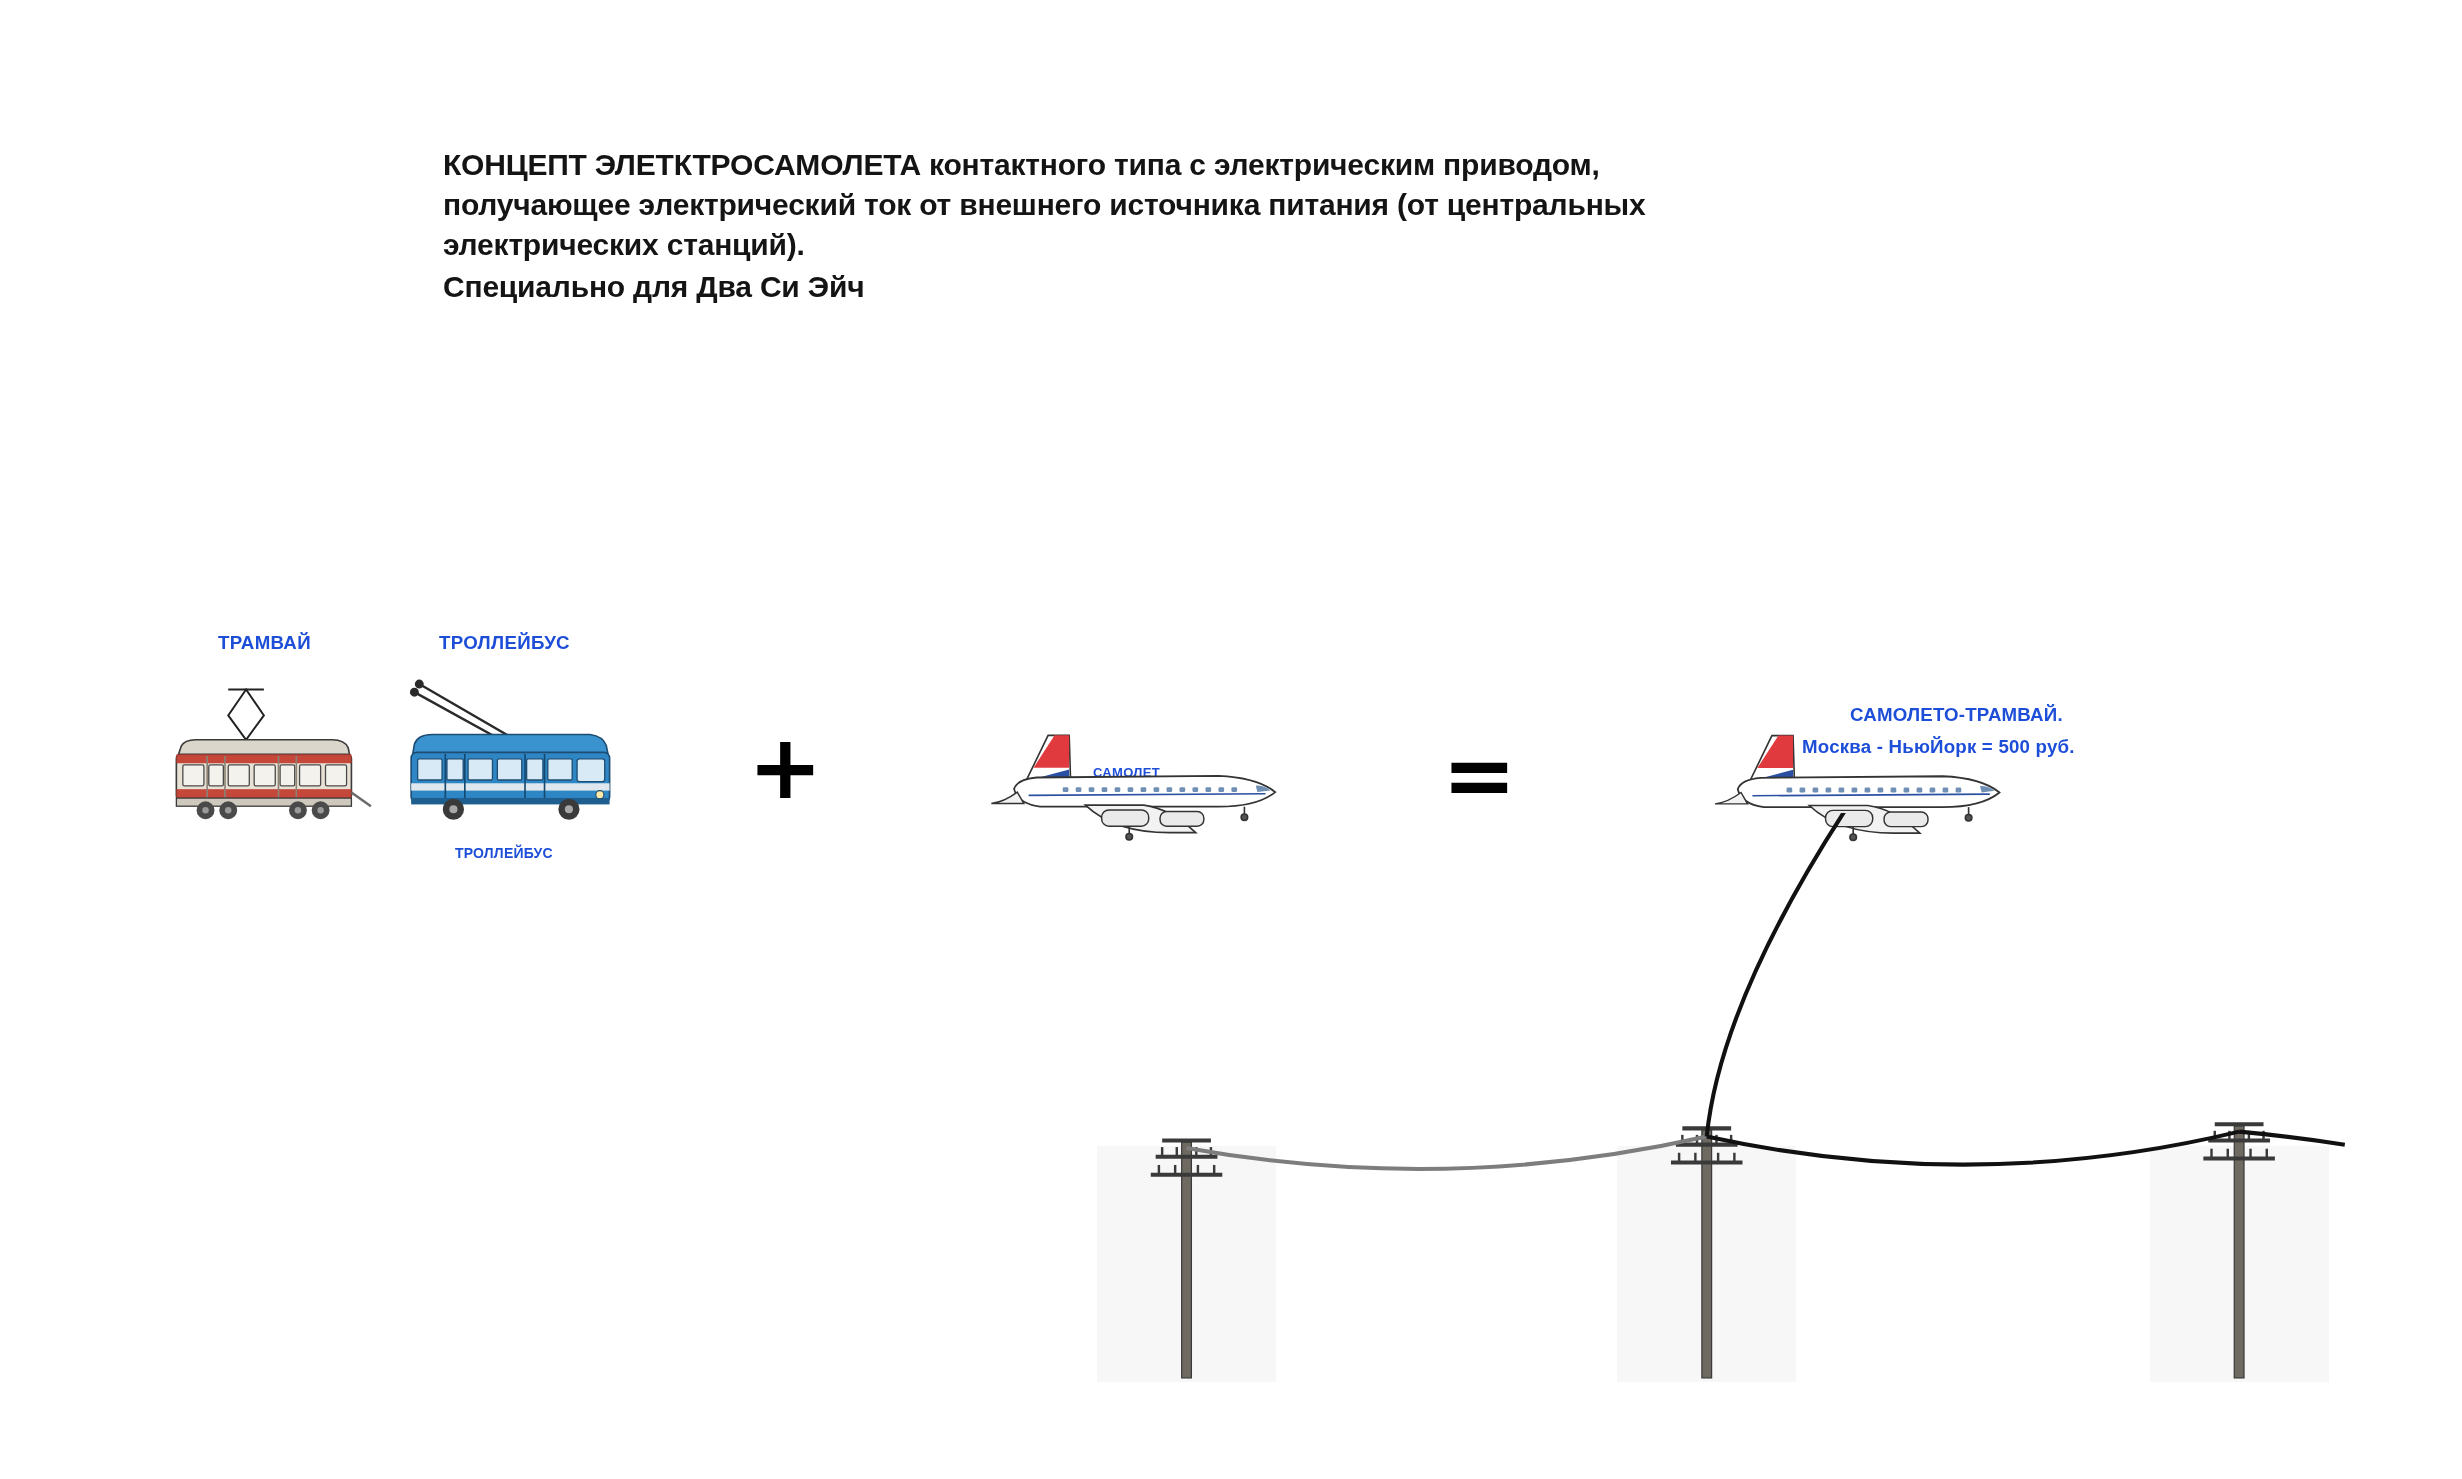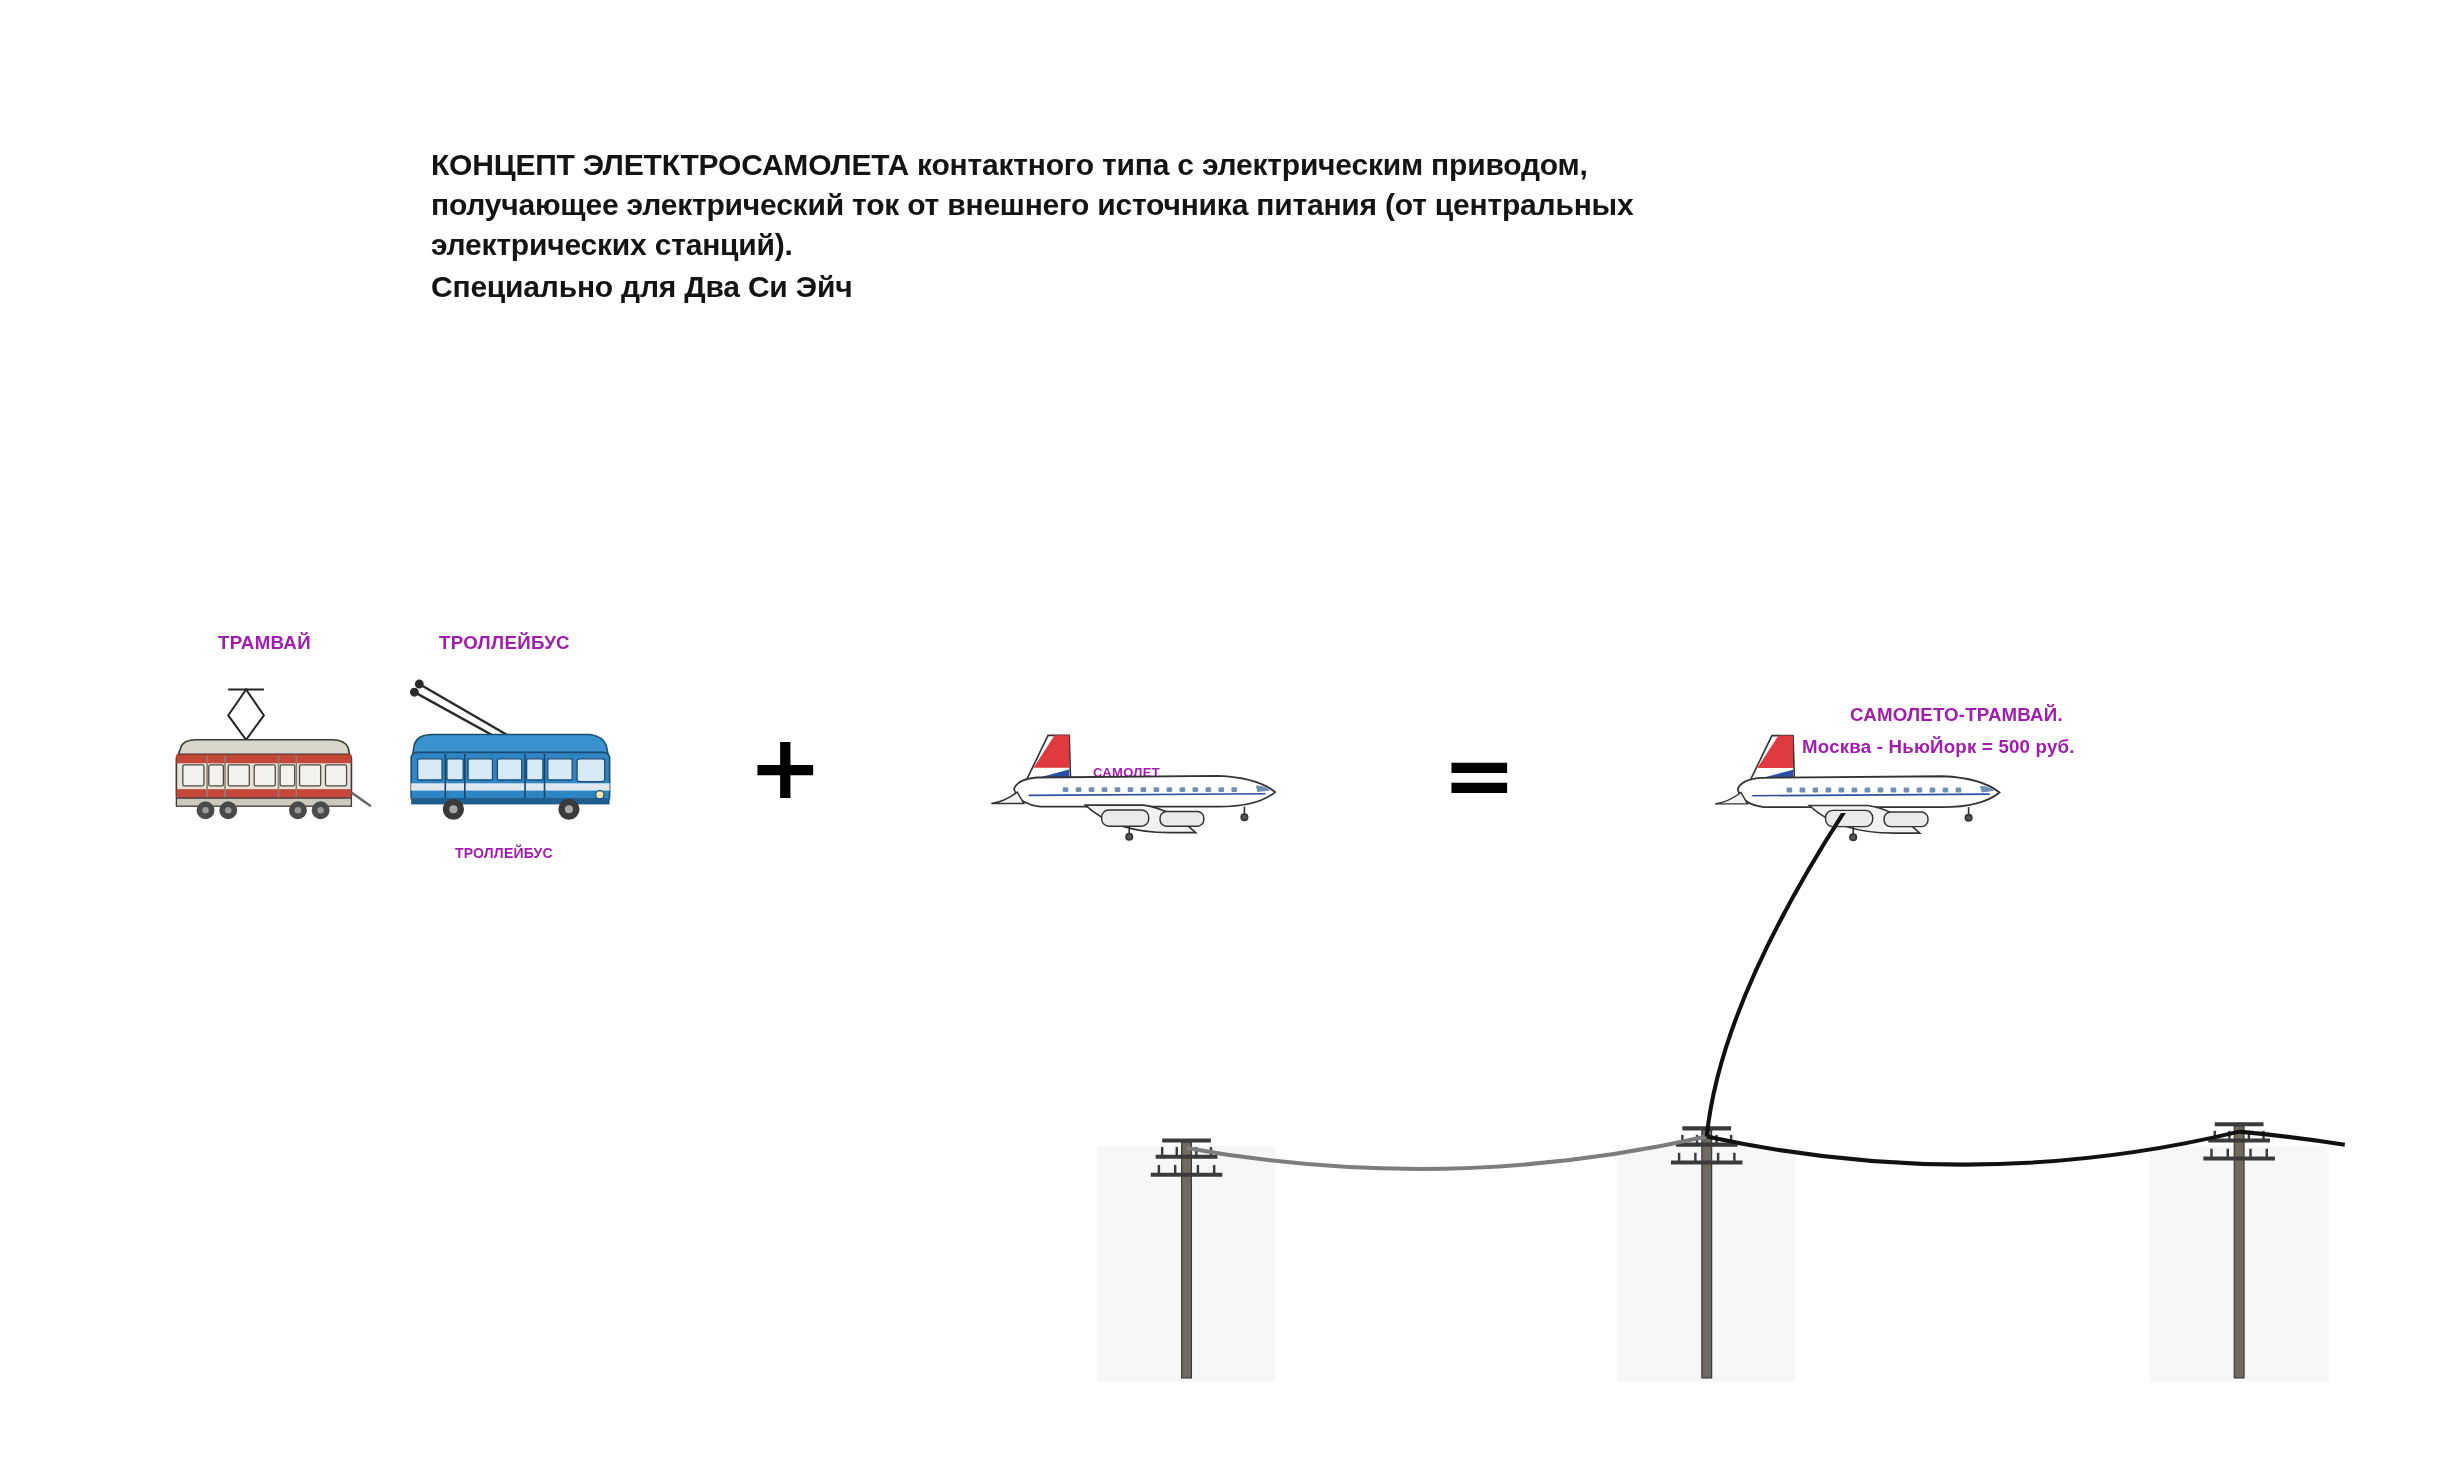--- a/index.html
+++ b/index.html
@@ -12,37 +12,37 @@
     height: 1480px;
     position: relative;
     overflow: hidden;
     font-family: "Liberation Sans", sans-serif;
     color: #1a1a1a;
   }
 
   
   .title-block {
     position: absolute;
-    left: 431px;
+    left: 443px;
     top: 145px;
     width: 1723px;
     font-size: 30px;
     font-weight: bold;
     line-height: 1.33;
     color: #141414;
     letter-spacing: -0.2px;
   }
   .title-line { display: block; white-space: pre; }
   .title-line.spaced { margin-top: 2px; }
 
   
   .label {
     position: absolute;
     font-weight: bold;
-    color: #a21caf;
+    color: #1d4ed8;
     white-space: nowrap;
   }
 
   .lbl-tram   { left: 218px; top: 632px; font-size: 18.7px; letter-spacing: 0.3px; }
   .lbl-trolley{ left: 439px; top: 632px; font-size: 18.7px; letter-spacing: 0.3px; }
   .lbl-trolley-small { left: 455px; top: 845px; font-size: 14px; letter-spacing: 0.2px; }
   .lbl-plane  { left: 1093px; top: 765px; font-size: 13px; letter-spacing: 0.3px; }
   .lbl-result1{ left: 1802px; top: 704px; font-size: 18.7px; letter-spacing: 0.2px; margin-left: 48px; }
   .lbl-result2{ left: 1802px; top: 736px; font-size: 18.7px; letter-spacing: 0.2px; }
 

